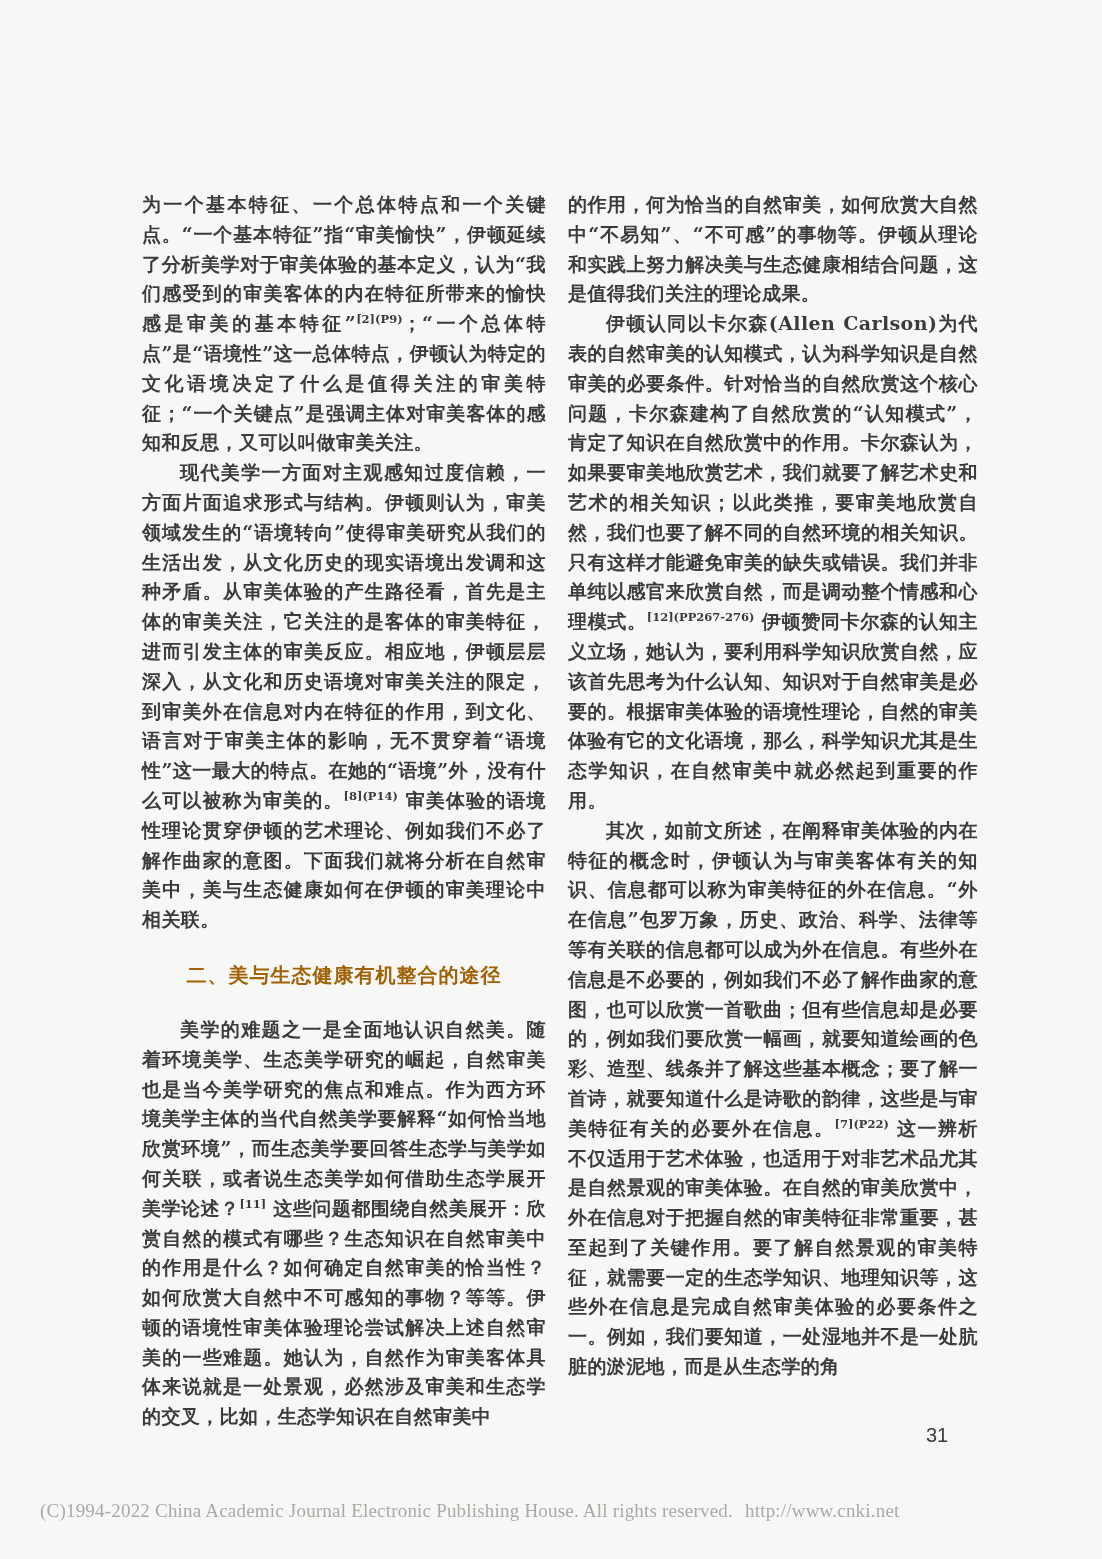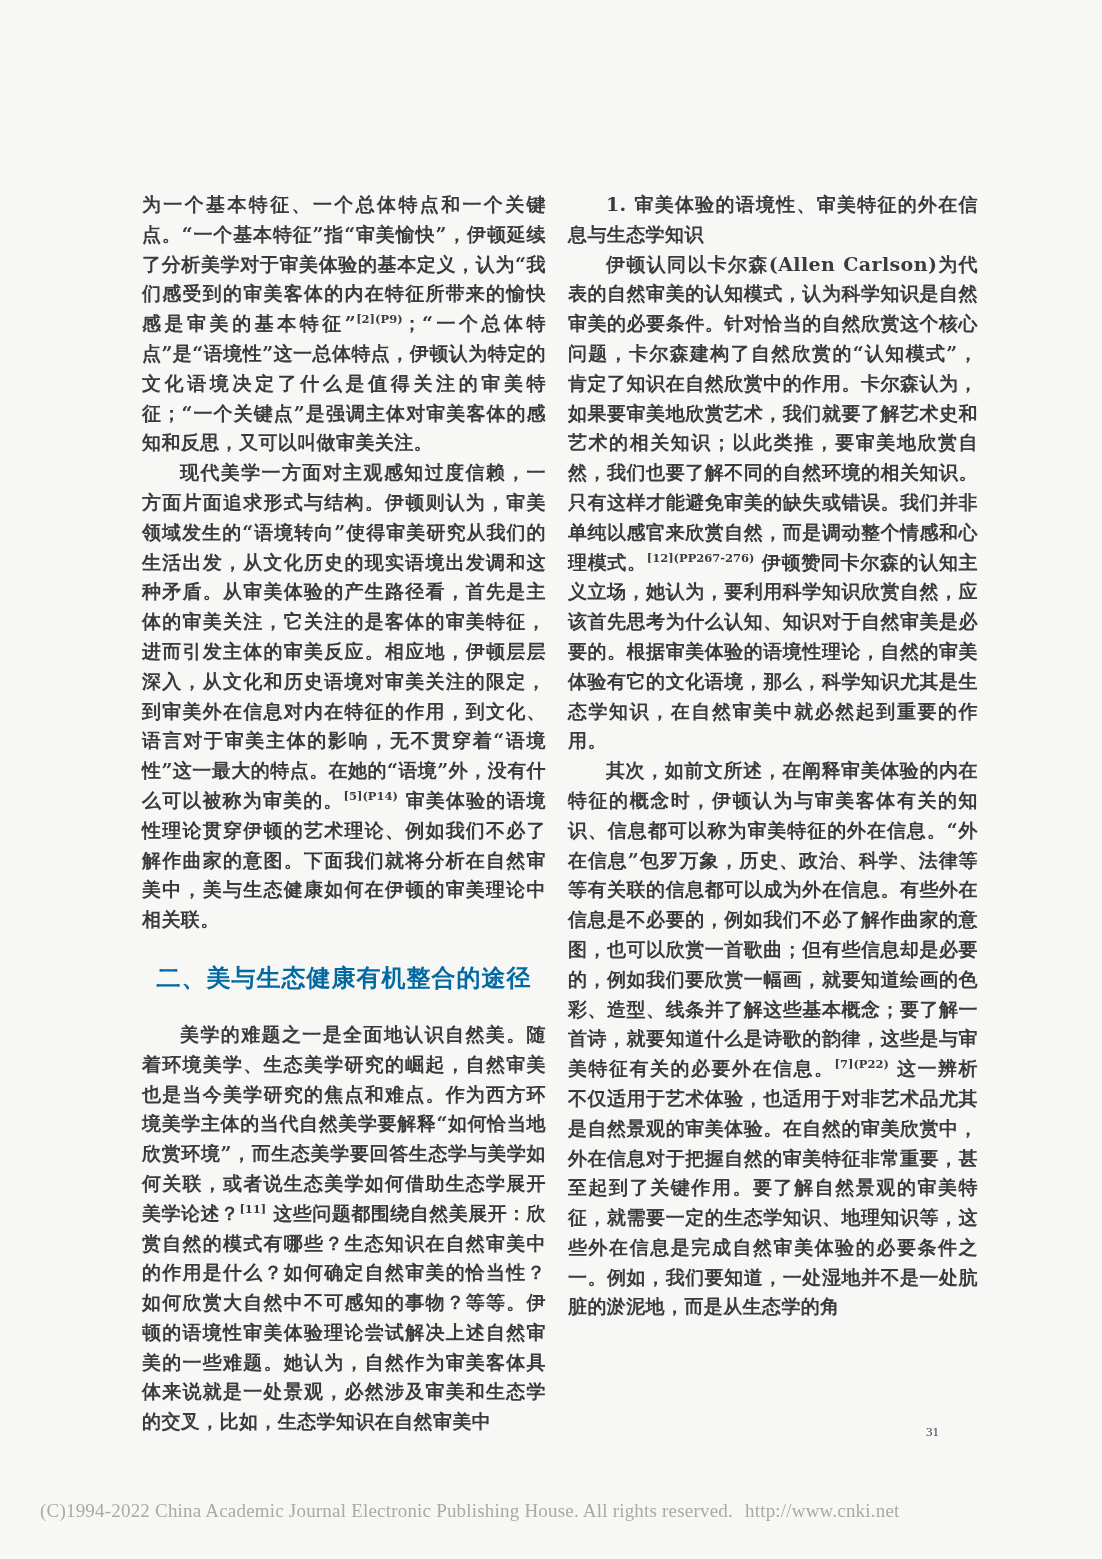--- a/index.html
+++ b/index.html
@@ -32,36 +32,36 @@
     text-align:justify;
     letter-spacing:0.4px;
     word-break:break-all;
     font-weight:bold;
   }
   p.indent{text-indent:2em;}
   p.heading{
     margin:27px 0 26px 0;
     font-family:"DejaVu Sans","Liberation Sans",sans-serif;
     font-weight:700;
-    font-size:24px;
+    font-size:20px;
     letter-spacing:1px;
     text-align:center;
-    color:#0369a1;
+    color:#a16207;
   }
   sup.cite{
     font-size:11.5px;
     line-height:0;
     vertical-align:super;
     letter-spacing:0;
   }
   .page-number{
     position:absolute;
     left:926px;top:1424px;
-    font-family:Liberation Serif, serif;
-    font-size:13px;
+    font-family:Liberation Sans, sans-serif;
+    font-size:20px;
     color:#39393b;
   }
   .footer{
     position:absolute;
     left:40px;top:1500px;
     width:1020px;
     font-family:"Liberation Serif","DejaVu Serif",serif;
     font-size:19px;
     color:#a9a9a7;
     letter-spacing:0.2px;
@@ -69,26 +69,26 @@
   }
   .footer .footer-url{margin-left:12px;}
 </style>
 </head>
 <body>
 
 <div class="page" style="background: rgb(247, 247, 245); color: rgb(59, 59, 61);">
   <div class="content">
     <div class="col col-left">
         <p class="body-par"><span>为一个基本特征、一个总体特点和一个关键点。“一个基本特征”指“审美愉快”，伊顿延续了分析美学对于审美体验的基本定义，认为“我们感受到的审美客体的内在特征所带来的愉快感是审美的基本特征”</span><sup class="cite">[2](P9)</sup><span>；“一个总体特点”是“语境性”这一总体特点，伊顿认为特定的文化语境决定了什么是值得关注的审美特征；“一个关键点”是强调主体对审美客体的感知和反思，又可以叫做审美关注。</span></p>
-        <p class="body-par indent"><span>现代美学一方面对主观感知过度信赖，一方面片面追求形式与结构。伊顿则认为，审美领域发生的“语境转向”使得审美研究从我们的生活出发，从文化历史的现实语境出发调和这种矛盾。从审美体验的产生路径看，首先是主体的审美关注，它关注的是客体的审美特征，进而引发主体的审美反应。相应地，伊顿层层深入，从文化和历史语境对审美关注的限定，到审美外在信息对内在特征的作用，到文化、语言对于审美主体的影响，无不贯穿着“语境性”这一最大的特点。在她的“语境”外，没有什么可以被称为审美的。</span><sup class="cite">[5](P14)</sup><span> 审美体验的语境性理论贯穿伊顿的艺术理论、例如我们不必了解作曲家的意图。下面我们就将分析在自然审美中，美与生态健康如何在伊顿的审美理论中相关联。</span></p>
+        <p class="body-par indent"><span>现代美学一方面对主观感知过度信赖，一方面片面追求形式与结构。伊顿则认为，审美领域发生的“语境转向”使得审美研究从我们的生活出发，从文化历史的现实语境出发调和这种矛盾。从审美体验的产生路径看，首先是主体的审美关注，它关注的是客体的审美特征，进而引发主体的审美反应。相应地，伊顿层层深入，从文化和历史语境对审美关注的限定，到审美外在信息对内在特征的作用，到文化、语言对于审美主体的影响，无不贯穿着“语境性”这一最大的特点。在她的“语境”外，没有什么可以被称为审美的。</span><sup class="cite">[8](P14)</sup><span> 审美体验的语境性理论贯穿伊顿的艺术理论、例如我们不必了解作曲家的意图。下面我们就将分析在自然审美中，美与生态健康如何在伊顿的审美理论中相关联。</span></p>
         <p class="heading"><span>二、美与生态健康有机整合的途径</span></p>
         <p class="body-par indent"><span>美学的难题之一是全面地认识自然美。随着环境美学、生态美学研究的崛起，自然审美也是当今美学研究的焦点和难点。作为西方环境美学主体的当代自然美学要解释“如何恰当地欣赏环境”，而生态美学要回答生态学与美学如何关联，或者说生态美学如何借助生态学展开美学论述？</span><sup class="cite">[11]</sup><span> 这些问题都围绕自然美展开：欣赏自然的模式有哪些？生态知识在自然审美中的作用是什么？如何确定自然审美的恰当性？如何欣赏大自然中不可感知的事物？等等。伊顿的语境性审美体验理论尝试解决上述自然审美的一些难题。她认为，自然作为审美客体具体来说就是一处景观，必然涉及审美和生态学的交叉，比如，生态学知识在自然审美中</span></p>
       </div>
     <div class="col col-right">
-        <p class="body-par indent"><span>1. 审美体验的语境性、审美特征的外在信息与生态学知识</span></p>
+        <p class="body-par"><span>的作用，何为恰当的自然审美，如何欣赏大自然中“不易知”、“不可感”的事物等。伊顿从理论和实践上努力解决美与生态健康相结合问题，这是值得我们关注的理论成果。</span></p>
         <p class="body-par indent"><span>伊顿认同以卡尔森(Allen Carlson)为代表的自然审美的认知模式，认为科学知识是自然审美的必要条件。针对恰当的自然欣赏这个核心问题，卡尔森建构了自然欣赏的“认知模式”，肯定了知识在自然欣赏中的作用。卡尔森认为，如果要审美地欣赏艺术，我们就要了解艺术史和艺术的相关知识；以此类推，要审美地欣赏自然，我们也要了解不同的自然环境的相关知识。只有这样才能避免审美的缺失或错误。我们并非单纯以感官来欣赏自然，而是调动整个情感和心理模式。</span><sup class="cite">[12](PP267-276)</sup><span> 伊顿赞同卡尔森的认知主义立场，她认为，要利用科学知识欣赏自然，应该首先思考为什么认知、知识对于自然审美是必要的。根据审美体验的语境性理论，自然的审美体验有它的文化语境，那么，科学知识尤其是生态学知识，在自然审美中就必然起到重要的作用。</span></p>
         <p class="body-par indent"><span>其次，如前文所述，在阐释审美体验的内在特征的概念时，伊顿认为与审美客体有关的知识、信息都可以称为审美特征的外在信息。“外在信息”包罗万象，历史、政治、科学、法律等等有关联的信息都可以成为外在信息。有些外在信息是不必要的，例如我们不必了解作曲家的意图，也可以欣赏一首歌曲；但有些信息却是必要的，例如我们要欣赏一幅画，就要知道绘画的色彩、造型、线条并了解这些基本概念；要了解一首诗，就要知道什么是诗歌的韵律，这些是与审美特征有关的必要外在信息。</span><sup class="cite">[7](P22)</sup><span> 这一辨析不仅适用于艺术体验，也适用于对非艺术品尤其是自然景观的审美体验。在自然的审美欣赏中，外在信息对于把握自然的审美特征非常重要，甚至起到了关键作用。要了解自然景观的审美特征，就需要一定的生态学知识、地理知识等，这些外在信息是完成自然审美体验的必要条件之一。例如，我们要知道，一处湿地并不是一处肮脏的淤泥地，而是从生态学的角</span></p>
       </div>
   </div>
 
   <div class="page-number">31</div>
 
   <div class="footer" style="color: rgb(169, 169, 167);">
     <span>(C)1994-2022 China Academic Journal Electronic Publishing House. All rights reserved.</span><span class="footer-url">http://www.cnki.net</span>
   </div>

